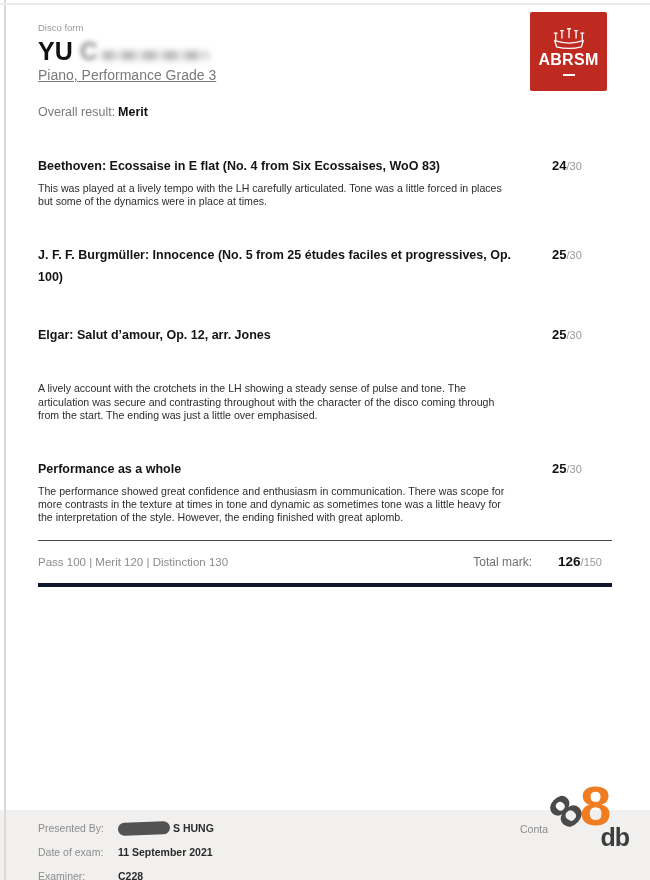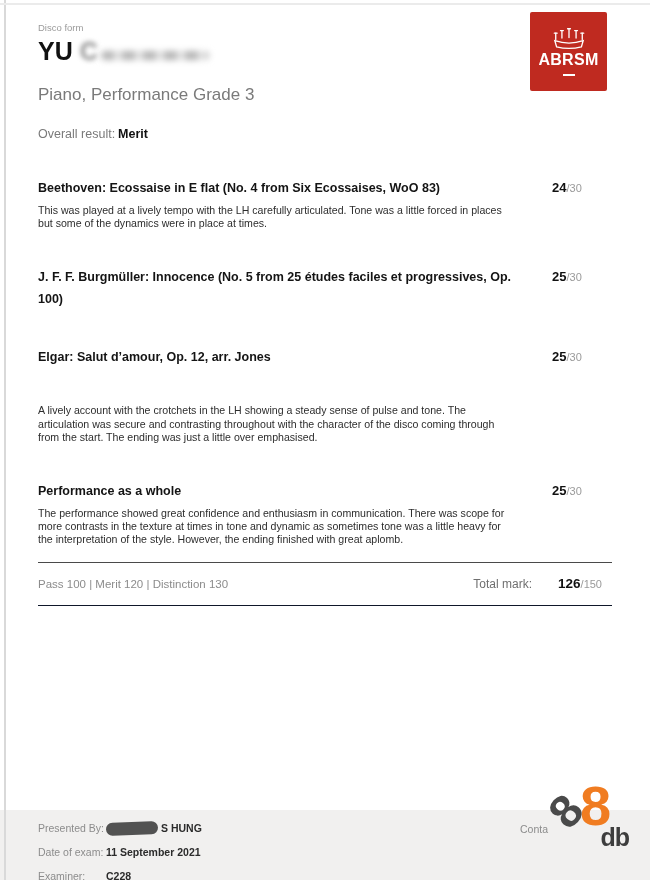--- a/index.html
+++ b/index.html
@@ -10,49 +10,49 @@
   .edge-left{position:absolute;left:4px;top:0;width:2px;height:100%;background:#d9d9d9;z-index:9;}
   .edge-top{position:absolute;left:0;top:3px;width:100%;height:2px;background:#ebebeb;z-index:9;}
 
   .content{padding:0 38px;position:relative;}
 
   .form-label{padding-top:22px;font-size:9.5px;color:#9a9a9a;}
   .candidate-name{margin-top:4px;font-size:25px;font-weight:bold;color:#111;height:24px;}
   .name-blur{display:inline-block;filter:blur(2.5px);color:#8a8a8a;font-weight:bold;}
   .name-blob{display:inline-block;width:108px;height:9px;margin-left:3px;border-radius:5px;
     background:repeating-linear-gradient(90deg,#b5b5b5 0 13px,#e2e2e2 13px 21px);filter:blur(3px);}
-  .subtitle{margin-top:24px;font-size:17px;color:#7a7a7a;}
+  .subtitle{margin-top:6px;font-size:14px;color:#7a7a7a;text-decoration:underline;}
   .overall{margin-top:22px;font-size:12.5px;color:#7a7a7a;}
   .overall .val{color:#111;font-weight:bold;margin-left:3px;}
 
   .abrsm-logo{position:absolute;top:12px;right:43px;width:77px;height:79px;background:#bf2a20;
     border-radius:2px;display:flex;flex-direction:column;align-items:center;justify-content:center;z-index:2;}
   .abrsm-logo svg{width:36px;height:23px;display:block;}
   .abrsm-text{color:#fff;font-weight:bold;font-size:16px;letter-spacing:0.3px;margin-top:1px;}
   .abrsm-dash{width:12px;height:2.5px;background:#fff;margin-top:5px;}
 
   .sections{margin-top:26px;}
   .section{margin-bottom:15px;margin-top:36px;}
   .section-head{display:flex;align-items:flex-start;}
   .section-title{width:500px;font-size:12.5px;font-weight:bold;color:#141414;line-height:22px;}
   .section-mark{margin-left:auto;width:60px;font-size:11px;color:#9a9a9a;line-height:22px;white-space:nowrap;}
   .section-mark .num{font-size:13px;font-weight:bold;color:#111;}
   .section-comment{margin-top:5px;max-width:470px;font-size:10.6px;line-height:13.2px;color:#2d2d2d;}
 
-  .totals{margin-top:0;border-top:1px solid #4a4a4a;border-bottom:1px solid #0f172a;
+  .totals{margin-top:0;border-top:1px solid #4a4a4a;border-bottom:4px solid #0f172a;
     height:42px;display:flex;align-items:center;}
   .thresholds{font-size:11.5px;color:#8c8c8c;}
   .total-label{margin-left:auto;font-size:12px;color:#6f6f6f;}
   .total-value{margin-left:26px;margin-right:10px;font-size:11px;color:#9a9a9a;white-space:nowrap;}
   .total-value .num{font-size:13.5px;font-weight:bold;color:#111;}
 
   .footer{position:absolute;left:0;bottom:0;width:100%;height:70px;background:#f1f0ef;
     box-sizing:border-box;padding:9px 0 0 38px;}
   .footer-row{display:flex;align-items:center;height:18px;margin-bottom:6px;}
-  .footer-label{width:68px;font-size:10.5px;color:#8c8c8c;flex-shrink:0;}
+  .footer-label{width:80px;font-size:10.5px;color:#8c8c8c;flex-shrink:0;}
   .footer-value{font-size:10.5px;font-weight:bold;color:#2b2b2b;}
   .redact-blob{display:inline-block;width:52px;height:13px;background:#525252;border-radius:7px;
     transform:rotate(-2deg);margin-right:3px;flex-shrink:0;}
   .contact-text{position:absolute;left:520px;top:13px;font-size:10.5px;color:#8c8c8c;}
 
   .watermark{position:absolute;right:3px;bottom:32px;width:94px;height:58px;z-index:10;}
   .w8a{position:absolute;left:0;top:-2px;font-size:46px;font-weight:bold;color:#4a4a4a;
     transform:rotate(-48deg);line-height:1;}
   .w8b{position:absolute;left:27px;top:-12px;font-size:56px;font-weight:bold;color:#f07c21;line-height:1;}
   .wdb{position:absolute;right:18px;bottom:-2px;font-size:25px;font-weight:bold;color:#3d3d3d;

